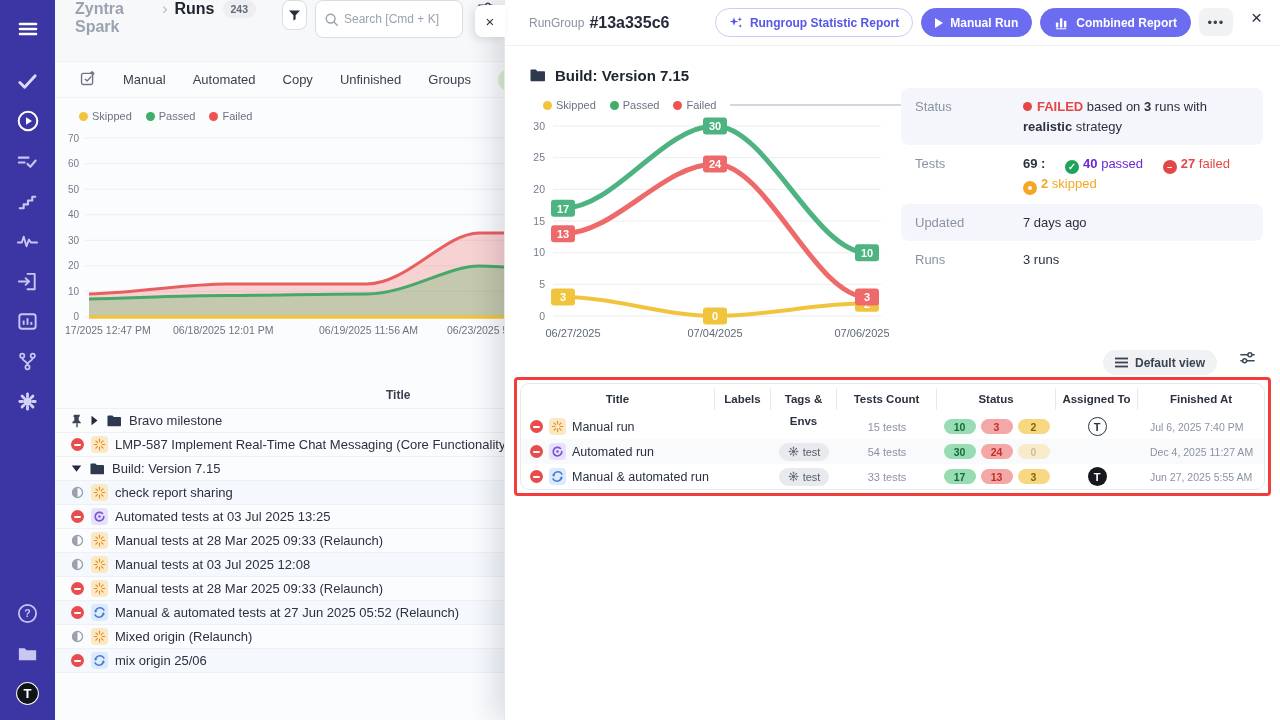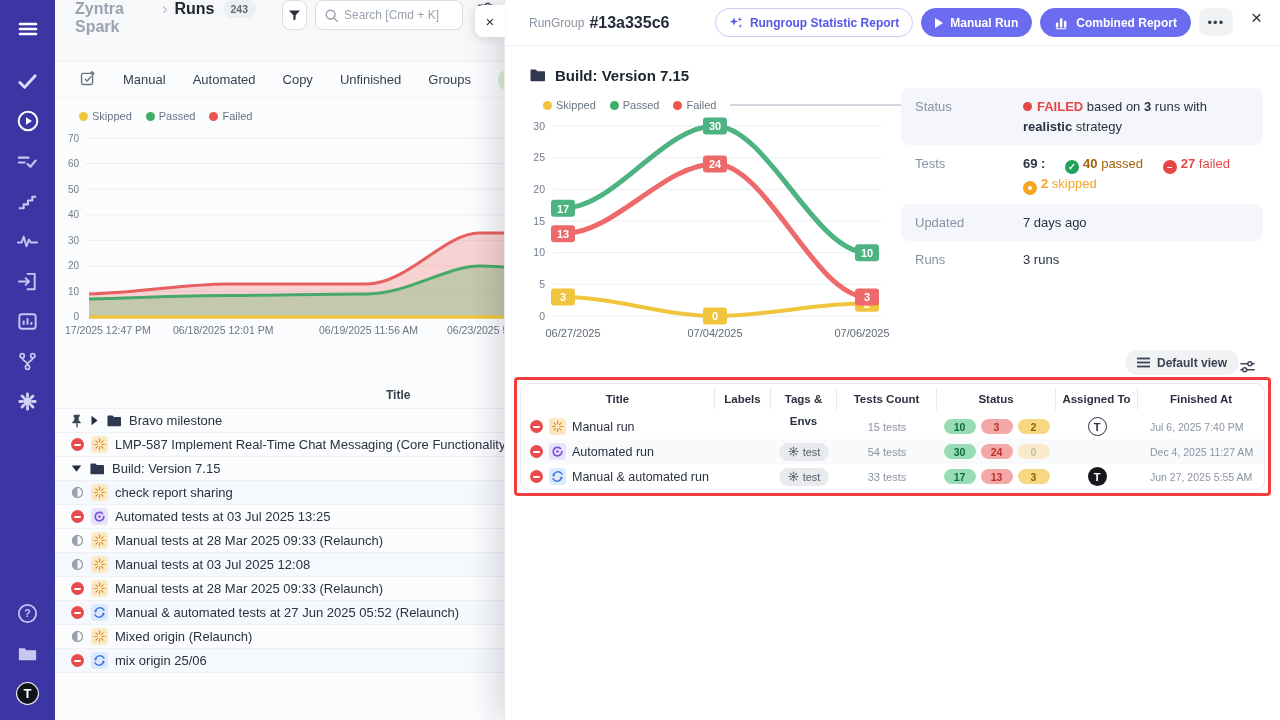--- a/index.html
+++ b/index.html
@@ -20,21 +20,21 @@
   .lp-header { height:62px; background:#f7f8fa; border-bottom:1px solid #eef0f2;
                display:flex; align-items:flex-start; padding:0 10px 0 20px; }
   .crumb-ws { font-size:16px; font-weight:bold; color:#9aa3af; }
   .crumb-sep { font-size:16px; color:#b6bdc7; margin:0 7px; }
   .crumb-sec { font-size:16px; font-weight:bold; color:#20262f; }
   .count-badge { margin-left:8px; background:#eceef1; color:#5f6b7a; font-size:10.5px; font-weight:bold;
                  border-radius:9px; padding:3px 8px; }
   .icon-btn { width:30px; height:30px; border:1px solid #d9dde3; border-radius:8px; background:#fff;
               display:flex; align-items:center; justify-content:center; cursor:pointer; }
   .funnel-btn { margin-left:26px; }
-  .search-box { margin-left:8px; width:153px; height:30px; border:1px solid #d9dde3; border-radius:8px;
+  .search-box { margin-left:8px; width:153px; height:38px; border:1px solid #d9dde3; border-radius:8px;
                 background:#fff; display:flex; align-items:center; padding:0 8px; gap:5px; }
   .search-box input { border:none; outline:none; width:110px; font-size:12px; color:#3a4250;
                       font-family:"Liberation Sans",sans-serif; background:transparent; }
   .search-box input::placeholder { color:#9aa3af; }
   .hdr-sliders { margin-left:14px; cursor:pointer; }
 
   .lp-tabs { height:36px; display:flex; align-items:center; padding-left:24px; gap:27px;
              font-size:13px; color:#39414f; border-bottom:1px solid #f1f3f5; }
   .tab { cursor:pointer; white-space:nowrap; }
   .ws-tag { margin-left:auto; margin-right:-12px; background:#d9f0d0; color:#57a05a; font-size:12px;
@@ -96,23 +96,23 @@
   .b { font-weight:bold; }
   .failed-txt { color:#e54747; font-weight:bold; }
   .sdot { width:9px; height:9px; border-radius:50%; background:#e54747; display:inline-block; margin-right:5px; }
   .mini-ic { width:14px; height:14px; border-radius:50%; display:inline-flex; align-items:center; justify-content:center;
              color:#fff; font-size:9.5px; font-weight:bold; vertical-align:-2px; margin-right:4px; }
   .mi-pass { background:#1fa35c; }
   .mi-fail { background:#e54747; }
   .mi-skip { background:#f5a623; position:relative; }
   .mi-skip::after { content:""; width:4.5px; height:4.5px; background:#fff; border-radius:50%; }
   .grp { white-space:nowrap; margin-right:16px; }
-  .pass-txt { color:#a16207; } .fail-txt2 { color:#e54747; } .skip-txt { color:#f5a623; }
-
-  .view-row { position:absolute; right:24px; top:350px; display:flex; align-items:flex-end; gap:0; }
+  .pass-txt { color:#6d28d9; } .fail-txt2 { color:#e54747; } .skip-txt { color:#f5a623; }
+
+  .view-row { position:absolute; right:24px; top:350px; display:flex; align-items:flex-start; gap:22px; }
   .view-btn { background:#f1f2f4; border-radius:14px; height:25px; display:flex; align-items:center; gap:7px;
               padding:0 12px; font-size:12px; font-weight:bold; color:#3a4354; cursor:pointer; }
 
   .rt-wrap { position:absolute; left:9px; top:377px; width:757px; height:119px; border:3px solid #f23d3d;
              border-radius:4px; padding:3px; background:#fff; }
   .rt-card { border:1px solid #e7e9ee; border-radius:9px; height:100%; overflow:hidden; background:#fff; }
   .rt-grid { display:grid; grid-template-columns:194px 56px 66px 100px 119px 82px 1fr; align-items:center; }
   .rt-head { height:30px; font-size:11.5px; font-weight:bold; color:#2a3140; }
   .rt-head .hcell { text-align:center; height:22px; line-height:22px; border-right:1px solid #e7e9ee; }
   .rt-head .hcell:last-child { border-right:none; }

